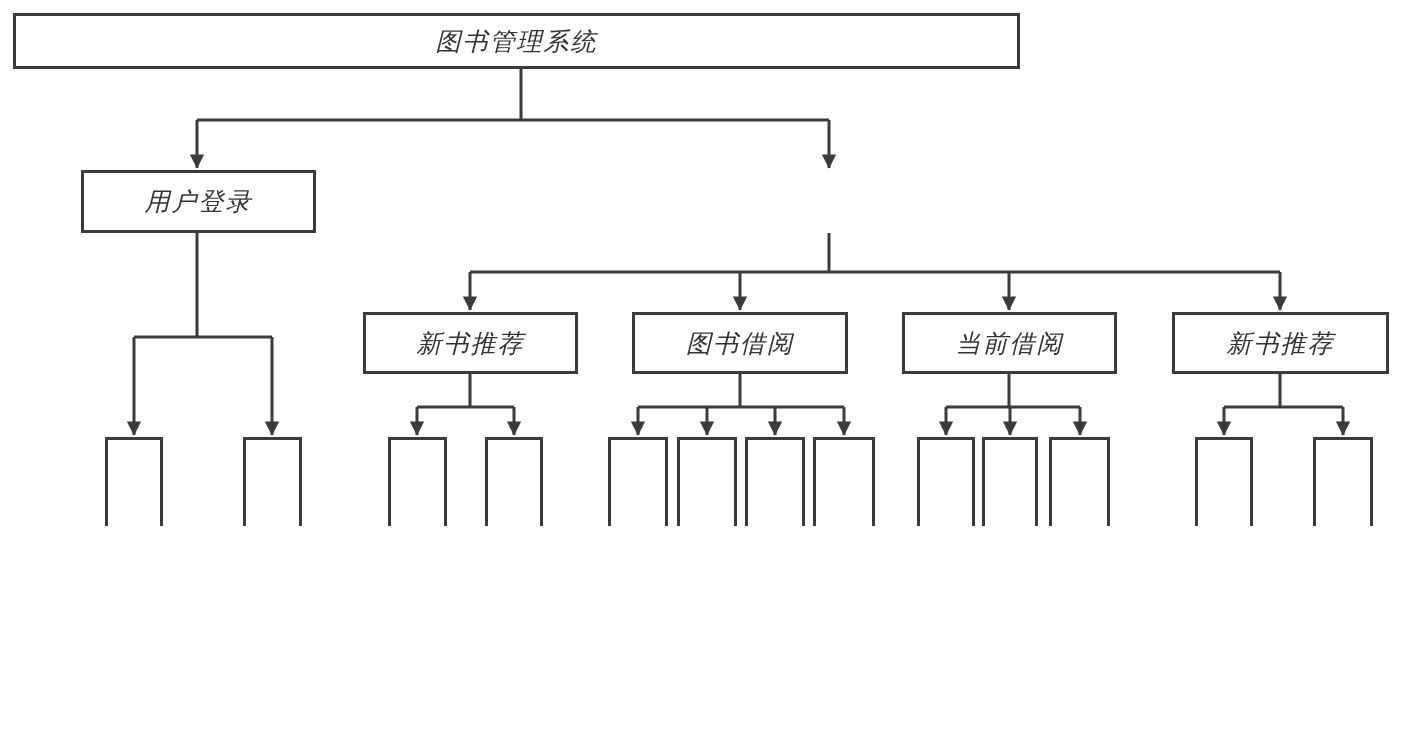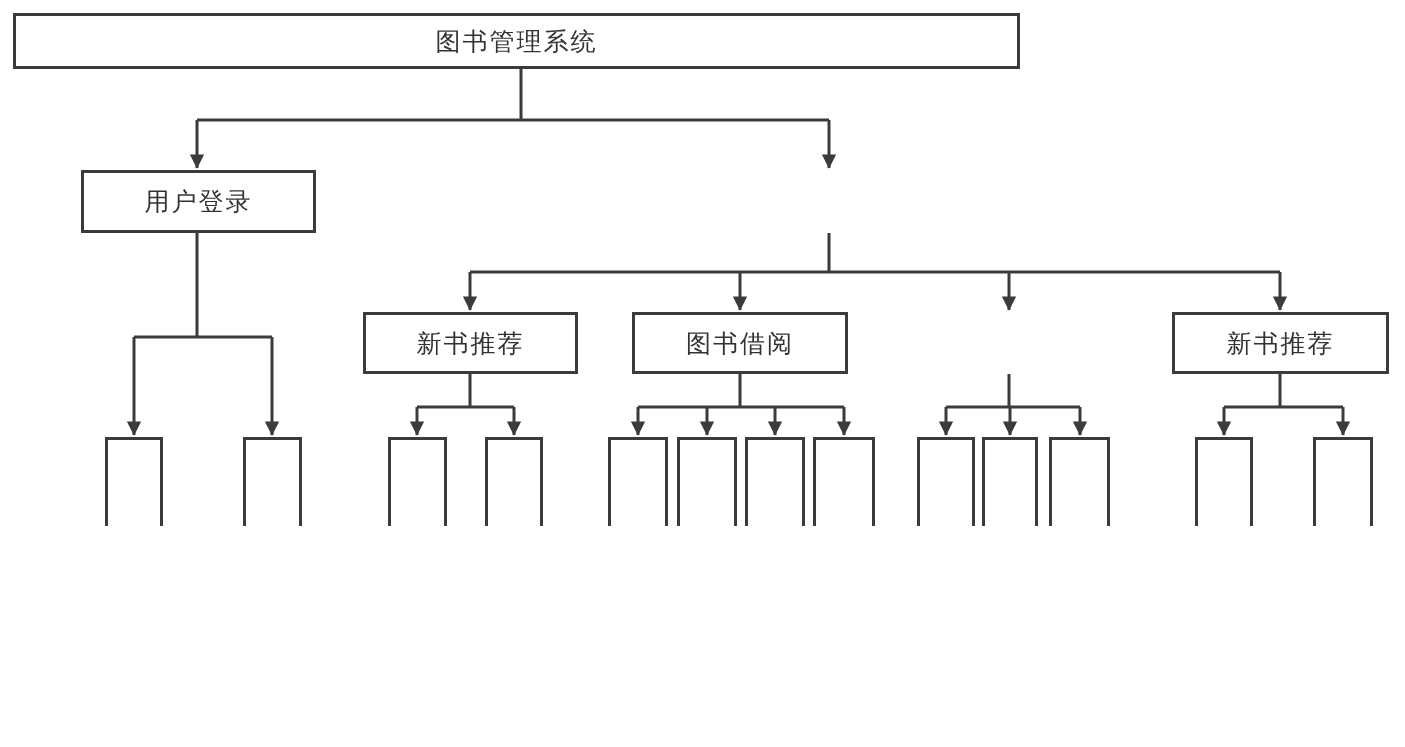--- a/index.html
+++ b/index.html
@@ -7,20 +7,21 @@
     --text:#333333;
     --bg:#ffffff;
   }
   html,body{margin:0;padding:0;background:var(--bg);}
   #stage{
     position:relative;
     width:1405px;height:526px;
     background:var(--bg);
     font-family:"Liberation Sans","DejaVu Sans",sans-serif;
     overflow:hidden;
+    font-style:italic;
   }
   #edges{position:absolute;left:0;top:0;z-index:1;}
   .box{
     position:absolute;
     box-sizing:border-box;
     border:3px solid var(--line);
     background:var(--bg);
     color:var(--text);
     display:flex;
     align-items:center;
@@ -93,20 +94,21 @@
       <path d="M1343 407 V435"></path>
     </g>
   </svg>
 
   <div class="box hbox" style="left:13px;top:13px;width:1007px;height:56px">图书管理系统</div>
 
   <div class="box hbox" style="left:81px;top:170px;width:235px;height:63px">用户登录</div>
 
   <div class="box hbox" style="left:363px;top:312px;width:215px;height:62px">新书推荐</div>
   <div class="box hbox" style="left:632px;top:312px;width:216px;height:62px">图书借阅</div>
+  <div class="box hbox" style="left:902px;top:312px;width:215px;height:62px">当前借阅</div>
   <div class="box hbox" style="left:1172px;top:312px;width:217px;height:62px">新书推荐</div>
 
   <div class="box vbox" style="left:105px;top:437px;width:58px;height:296px">用户登录</div>
   <div class="box vbox" style="left:243px;top:437px;width:59px;height:296px">注销登录</div>
 
   <div class="box vbox" style="left:388px;top:437px;width:59px;height:296px">查询图书</div>
   <div class="box vbox" style="left:485px;top:437px;width:58px;height:296px">借阅图书</div>
 
   <div class="box vbox" style="left:608px;top:437px;width:60px;height:296px">查询图书</div>
   <div class="box vbox" style="left:677px;top:437px;width:60px;height:296px">新增图书（管理员）</div>

